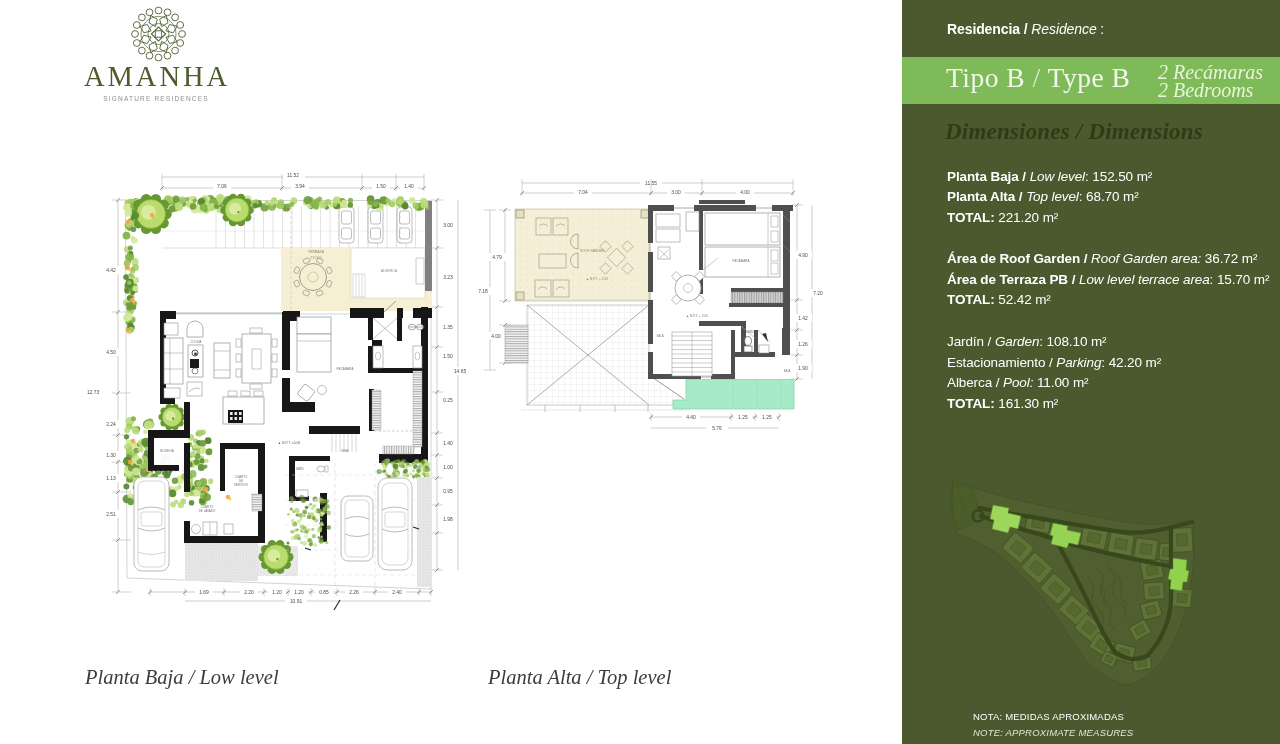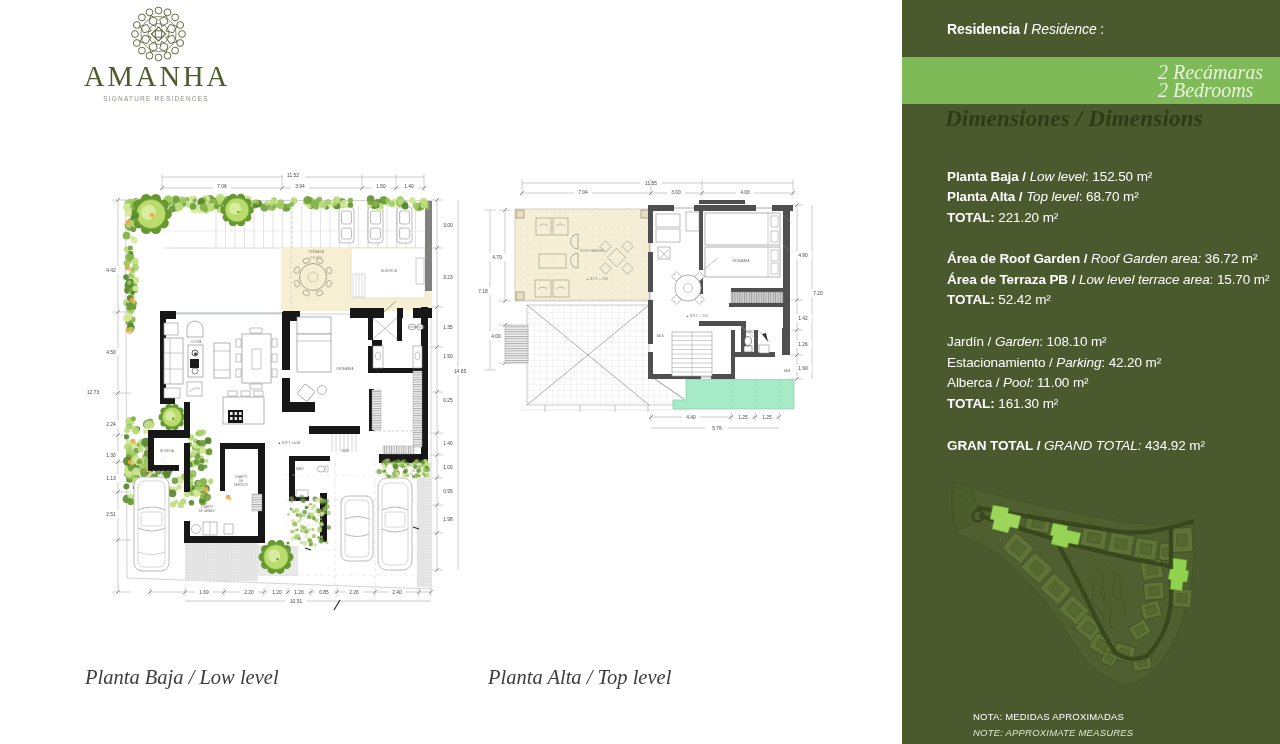--- a/index.html
+++ b/index.html
@@ -10,39 +10,39 @@
 </style></head>
 <body>
 <div id="page">
 
 <div id="panel">
 
   <div class="pl" style="top:21px;font-size:14px;"><b>Residencia /</b> <i>Residence</i> :</div>
 
   <div style="position:absolute;left:0;top:57px;width:378px;height:47px;background:#7fba58;"></div>
 
+  <div style="position:absolute;left:44px;top:62px;color:#f2f8ee;font-family:'Liberation Serif',serif;font-size:27.5px;letter-spacing:0.5px;">Tipo B <span style="color:#d7ecc8;">/</span> Type B</div>
 
   <div style="position:absolute;left:256px;top:63px;color:#e9f4dd;font-family:'Liberation Serif',serif;font-style:italic;font-size:20px;line-height:18px;">2 Recámaras<br>2 Bedrooms</div>
 
-  <div style="position:absolute;left:43px;top:106px;color:#2e3c16;font-family:'Liberation Serif',serif;font-style:italic;font-weight:bold;font-size:23px;letter-spacing:0.2px;">Dimensiones / Dimensions</div>
+  <div style="position:absolute;left:43px;top:119px;color:#2e3c16;font-family:'Liberation Serif',serif;font-style:italic;font-weight:bold;font-size:23px;letter-spacing:0.2px;">Dimensiones / Dimensions</div>
 
   <div class="pl" style="top:169px;"><b>Planta Baja /</b> <i>Low level</i>: 152.50 m²</div>
   <div class="pl" style="top:189px;"><b>Planta Alta /</b> <i>Top level</i>: 68.70 m²</div>
   <div class="pl" style="top:210px;text-align:center;"><b>TOTAL:</b> 221.20 m²</div>
 
   <div class="pl" style="top:251px;"><b>Área de Roof Garden /</b> <i>Roof Garden area:</i> 36.72 m²</div>
   <div class="pl" style="top:272px;"><b>Área de Terraza PB /</b> <i>Low level terrace area</i>: 15.70 m²</div>
   <div class="pl" style="top:292px;"><b>TOTAL:</b> 52.42 m²</div>
 
   <div class="pl" style="top:334px;">Jardín / <i>Garden</i>: 108.10 m²</div>
   <div class="pl" style="top:355px;">Estacionamiento / <i>Parking</i>: 42.20 m²</div>
   <div class="pl" style="top:375px;">Alberca / <i>Pool:</i> 11.00 m²</div>
   <div class="pl" style="top:396px;"><b>TOTAL:</b> 161.30 m²</div>
 
-  <div class="pl" style="top:438px;font-size:13.5px;"><b>GRAN TOTAL /</b> <i>GRAND TOTAL:</i> 434.92 m²</div>
 
   <div class="pl" style="top:711px;left:71px;font-size:9.5px;font-weight:normal;letter-spacing:0.2px;">NOTA: MEDIDAS APROXIMADAS</div>
   <div class="pl" style="top:727px;left:71px;font-size:9.5px;font-style:italic;color:#dfe8d2;letter-spacing:0.2px;">NOTE: APPROXIMATE MEASURES</div>
 </div>
 <svg width="1280" height="744" viewBox="0 0 1280 744" style="position:absolute;left:0;top:0;">
 <defs>
   <pattern id="stip" width="3" height="3" patternUnits="userSpaceOnUse">
     <rect width="3" height="3" fill="#e9e9e9"></rect>
     <circle cx="0.8" cy="0.9" r="0.45" fill="#adadad"></circle>
     <circle cx="2.2" cy="2.3" r="0.4" fill="#bdbdbd"></circle>

